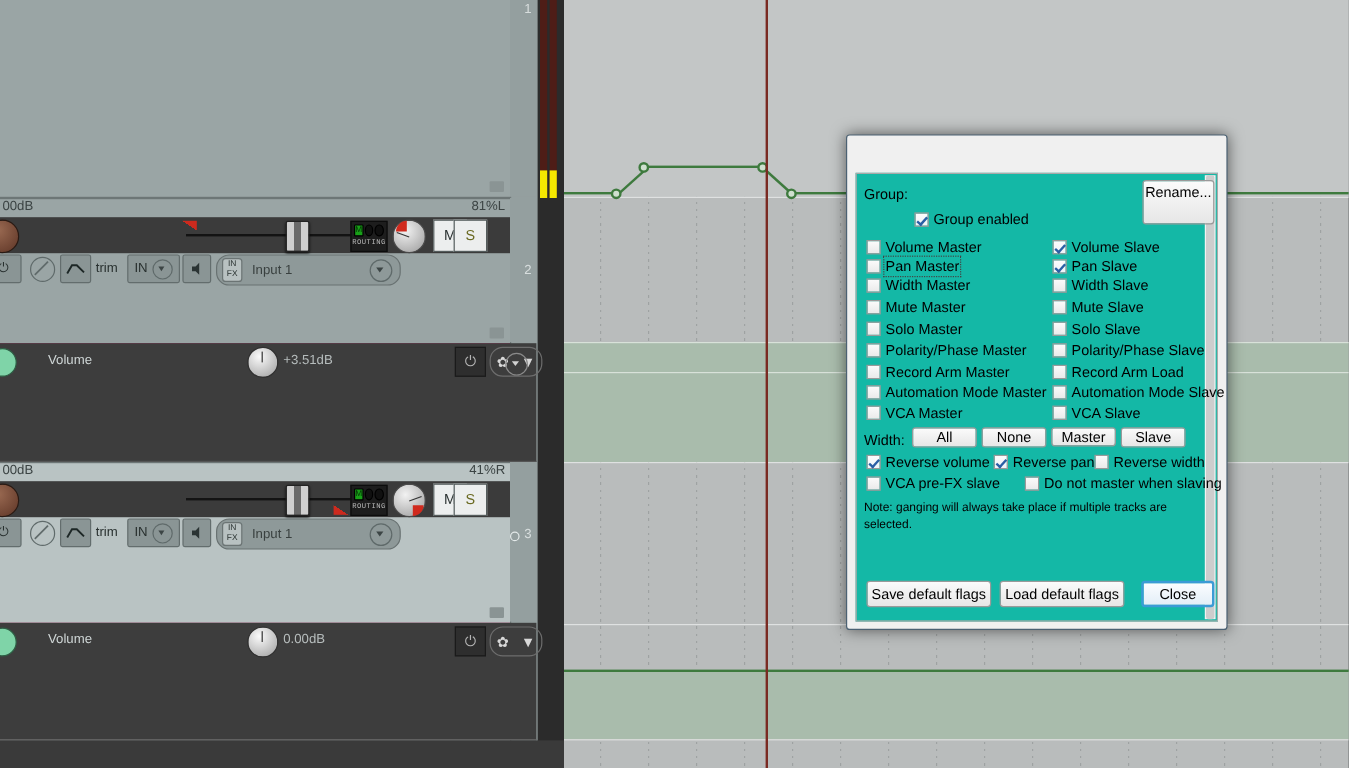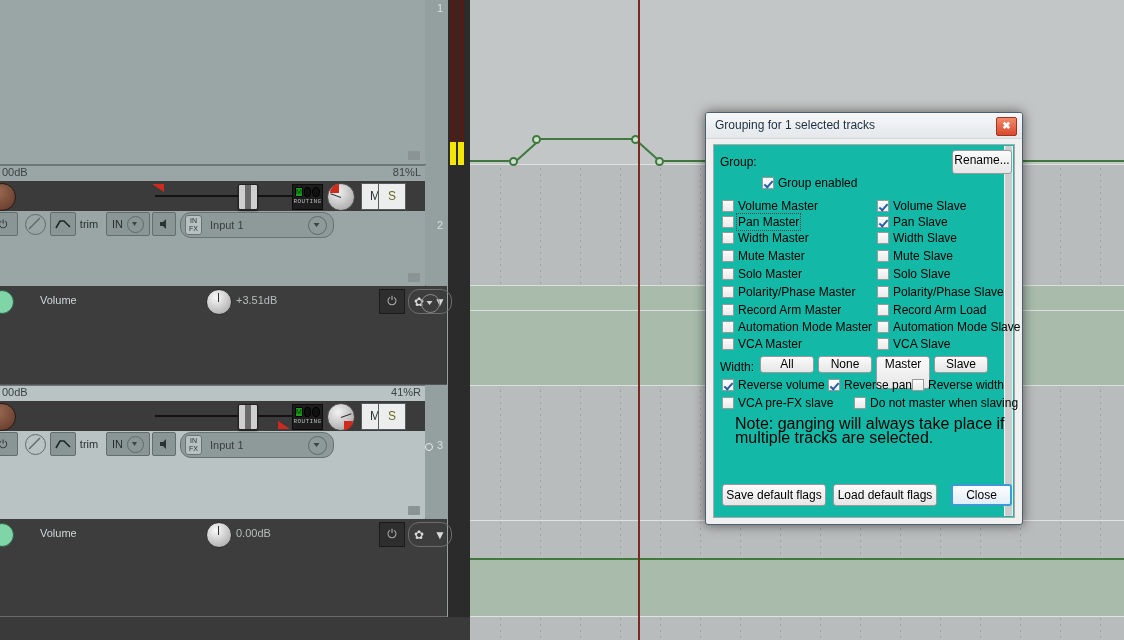--- a/index.html
+++ b/index.html
@@ -113,21 +113,21 @@
 
   .chk{position:absolute;font-size:12px;color:#000;white-space:nowrap;}
   .chk .box{display:inline-block;width:12px;height:12px;border:1px solid #9a9a9a;
       background:linear-gradient(to bottom,#fbfbfb,#eaeaea);vertical-align:-2px;margin-right:4px;
       position:relative;box-sizing:border-box;}
   .chk.on .box{background:linear-gradient(to bottom,#fcfcfc,#eef3f8);}
   .chk.on .box:after{content:"";position:absolute;left:3px;top:1px;width:3px;height:7px;
       border:solid #2a5fa5;border-width:0 2px 2px 0;transform:rotate(42deg);}
   .chk .t{vertical-align:0px;}
   .chk.focus .t{outline:1px dotted #444;outline-offset:1px;}
-  .note{position:absolute;font-size:16px;color:#000;line-height:14px;margin-left:15px;}
+  .note{position:absolute;font-size:10px;color:#000;line-height:14px;}
   .scrollbar{position:absolute;right:1px;top:1px;bottom:1px;width:9px;background:#f2f2f2;}
   .scrollbar .thumb{position:absolute;left:1px;right:1px;top:0;height:100%;background:#cdcdcd;border-radius:2px;}
 </style>
 </head>
 <body>
 
 <div id="daw">
 
   <div class="arrange">
     <div class="dashcol" style="left:30px"></div>
@@ -373,34 +373,30 @@
     <div class="gearbox" style="left:408px;">
       <span>✿</span>
       <span>▼</span>
     </div>
   </div>
 
   <div style="position:absolute;left:0;top:617px;width:470px;height:23px;background:#3a3a3a;"></div>
 </div>
 
 <div id="dialog">
-  <div class="dlg-titlebar">
-    <div class="dlg-title">Grouping for 1 selected tracks</div>
-    <div class="dlg-close">✖</div>
-  </div>
 
   <div class="dlg-body">
     <div class="dlg-inner">
 
       <div class="scrollbar">
         <div class="thumb"></div>
       </div>
 
       <div class="lbl" style="left:6px;top:10px;">Group:</div>
-      <div class="btn" style="left:238px;top:5px;width:60px;height:24px;line-height:19px;">Rename...</div>
+      <div class="btn" style="left:238px;top:5px;width:60px;height:37px;line-height:19px;">Rename...</div>
 
       <div class="chk on" style="left:48px;top:31px;">
         <span class="box"></span><span class="t">Group enabled</span>
       </div>
 
       <div class="chk" style="left:8px;top:54px;">
         <span class="box"></span><span class="t">Volume Master</span>
       </div>
       <div class="chk focus" style="left:8px;top:70px;">
         <span class="box"></span><span class="t">Pan Master</span>
@@ -451,21 +447,21 @@
       <div class="chk" style="left:163px;top:175px;">
         <span class="box"></span><span class="t">Automation Mode Slave</span>
       </div>
       <div class="chk" style="left:163px;top:192px;">
         <span class="box"></span><span class="t">VCA Slave</span>
       </div>
 
       <div class="lbl" style="left:6px;top:215px;">Width:</div>
       <div class="btn" style="left:46px;top:211px;width:54px;height:17px;line-height:15px;">All</div>
       <div class="btn" style="left:104px;top:211px;width:54px;height:17px;line-height:15px;">None</div>
-      <div class="btn" style="left:162px;top:211px;width:54px;height:33px;line-height:15px;">Master</div>
+      <div class="btn" style="left:162px;top:211px;width:54px;height:16px;line-height:15px;">Master</div>
       <div class="btn" style="left:220px;top:211px;width:54px;height:17px;line-height:15px;">Slave</div>
 
       <div class="chk on" style="left:8px;top:233px;">
         <span class="box"></span><span class="t">Reverse volume</span>
       </div>
       <div class="chk on" style="left:114px;top:233px;">
         <span class="box"></span><span class="t">Reverse pan</span>
       </div>
       <div class="chk" style="left:198px;top:233px;">
         <span class="box"></span><span class="t">Reverse width</span>

